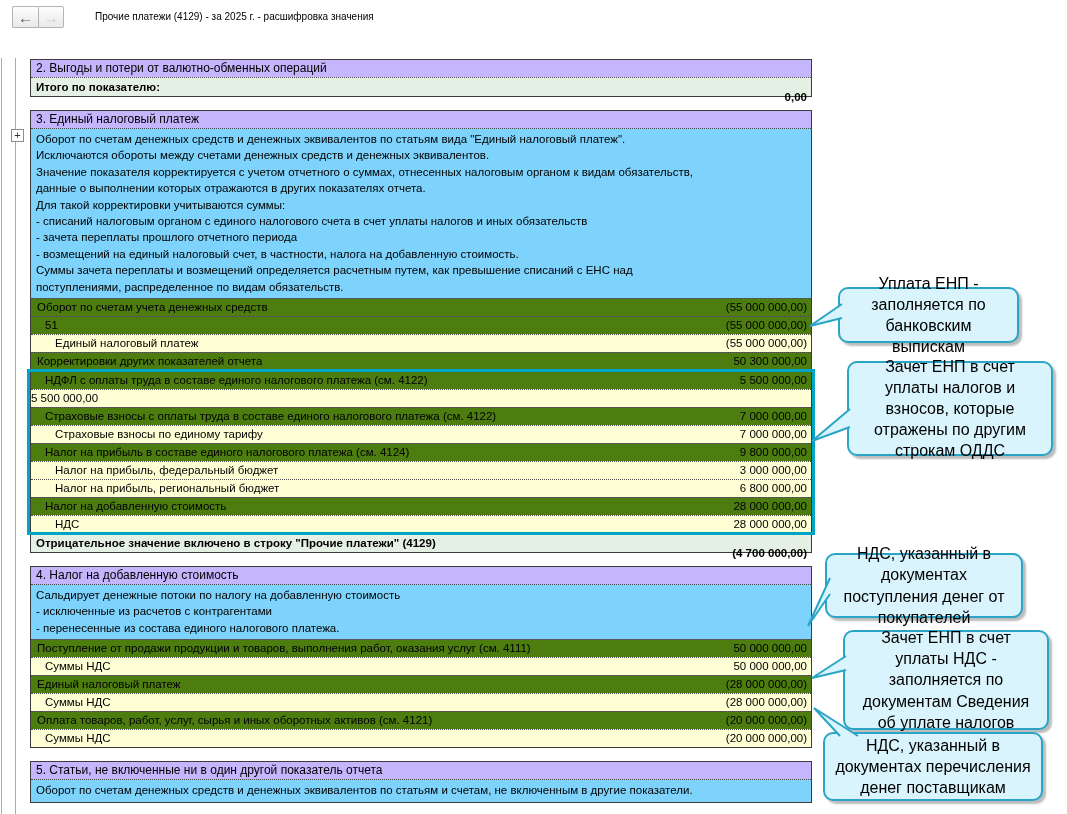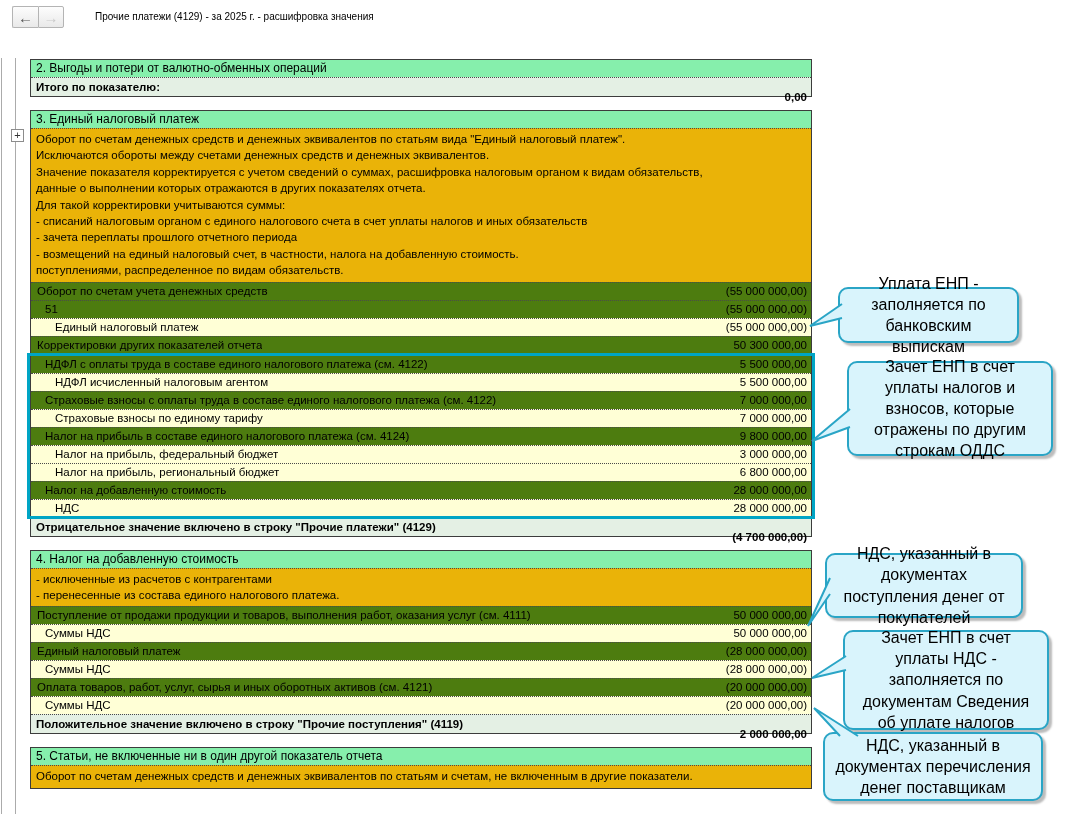--- a/index.html
+++ b/index.html
@@ -20,22 +20,22 @@
   .page-title{position:absolute;left:95px;top:11px;font-size:10px;color:#000;white-space:nowrap;}
   
   .gutter{position:absolute;left:1px;top:58px;width:13px;height:756px;
     border-left:1px solid #ababab;border-right:1px solid #ababab;background:#fff;}
   .expander{position:absolute;left:11px;top:129px;width:13px;height:13px;box-sizing:border-box;
     border:1px solid #8c8c8c;background:#fff;font-size:11px;line-height:10px;text-align:center;
     color:#333;cursor:pointer;z-index:4;}
   
   .report{position:absolute;left:30px;top:59px;width:782px;font-size:11.5px;}
   .section{border:1px solid #3c3c3c;margin-bottom:13px;background:#fff;}
-  .sec-header{background:#86efac;padding:2px 5px;font-size:12px;height:13px;line-height:13px;white-space:nowrap;overflow:hidden;}
-  .desc{background:#eab308;padding:2px 5px 3px 5px;}
+  .sec-header{background:#c4b5fd;padding:2px 5px;font-size:12px;height:13px;line-height:13px;white-space:nowrap;overflow:hidden;}
+  .desc{background:#7dd3fc;padding:2px 5px 3px 5px;}
   .desc div{line-height:16.4px;white-space:nowrap;}
   .row{display:flex;justify-content:space-between;height:17px;line-height:15px;align-items:center;cursor:pointer;}
   .row .lbl{white-space:nowrap;overflow:hidden;}
   .row .val{padding-right:4px;white-space:nowrap;}
   .row.yellow{background:#ffffd6;}
   .row.white{background:#4d7c0f;}
   .ind1 .lbl{padding-left:6px;} .ind2 .lbl{padding-left:14px;} .ind3 .lbl{padding-left:24px;}
   .sum-row{display:flex;justify-content:space-between;background:#e4f0e4;height:18px;line-height:16px;
     font-weight:bold;align-items:center;}
   .sum-row .lbl{padding-left:5px;white-space:nowrap;}
@@ -71,26 +71,27 @@
       <div class="sum-row">
         <span class="lbl">Итого по показателю:</span>
         <span class="val">0,00</span>
       </div>
     </div>
     <div class="section">
       <div class="sec-header">3. Единый налоговый платеж</div>
       <div class="desc">
         <div>Оборот по счетам денежных средств и денежных эквивалентов по статьям вида "Единый налоговый платеж".</div>
         <div>Исключаются обороты между счетами денежных средств и денежных эквивалентов.</div>
-        <div>Значение показателя корректируется с учетом сведений о суммах, расшифровка налоговым органом к видам обязательств,</div>
+        <div>Значение показателя корректируется с учетом отчетного о суммах, отнесенных налоговым органом к видам обязательств,</div>
         <div>данные о выполнении которых отражаются в других показателях отчета.</div>
         <div>Для такой корректировки учитываются суммы:</div>
         <div>- списаний налоговым органом с единого налогового счета в счет уплаты налогов и иных обязательств</div>
         <div>- зачета переплаты прошлого отчетного периода</div>
         <div>- возмещений на единый налоговый счет, в частности, налога на добавленную стоимость.</div>
+        <div>Суммы зачета переплаты и возмещений определяется расчетным путем, как превышение списаний с ЕНС над</div>
         <div>поступлениями, распределенное по видам обязательств.</div>
       </div>
       <div class="row white ind1">
         <span class="lbl">Оборот по счетам учета денежных средств</span>
         <span class="val">(55 000 000,00)</span>
       </div>
       <div class="row white ind2">
         <span class="lbl">51</span>
         <span class="val">(55 000 000,00)</span>
       </div>
@@ -101,21 +102,20 @@
       <div class="row white ind1">
         <span class="lbl">Корректировки других показателей отчета</span>
         <span class="val">50 300 000,00</span>
       </div>
       <div class="hlwrap">
         <div class="row white ind2">
           <span class="lbl">НДФЛ с оплаты труда в составе единого налогового платежа (см. 4122)</span>
           <span class="val">5 500 000,00</span>
         </div>
         <div class="row yellow ind3">
-          <span class="lbl">НДФЛ исчисленный налоговым агентом</span>
           <span class="val">5 500 000,00</span>
         </div>
         <div class="row white ind2">
           <span class="lbl">Страховые взносы с оплаты труда в составе единого налогового платежа (см. 4122)</span>
           <span class="val">7 000 000,00</span>
         </div>
         <div class="row yellow ind3">
           <span class="lbl">Страховые взносы по единому тарифу</span>
           <span class="val">7 000 000,00</span>
         </div>
@@ -142,20 +142,21 @@
         <div class="hlborder"></div>
       </div>
       <div class="sum-row">
         <span class="lbl">Отрицательное значение включено в строку "Прочие платежи" (4129)</span>
         <span class="val">(4 700 000,00)</span>
       </div>
     </div>
     <div class="section">
       <div class="sec-header">4. Налог на добавленную стоимость</div>
       <div class="desc">
+        <div>Сальдирует денежные потоки по налогу на добавленную стоимость</div>
         <div>- исключенные из расчетов с контрагентами</div>
         <div>- перенесенные из состава единого налогового платежа.</div>
       </div>
       <div class="row white ind1">
         <span class="lbl">Поступление от продажи продукции и товаров, выполнения работ, оказания услуг (см. 4111)</span>
         <span class="val">50 000 000,00</span>
       </div>
       <div class="row yellow ind2">
         <span class="lbl">Суммы НДС</span>
         <span class="val">50 000 000,00</span>
@@ -168,24 +169,20 @@
         <span class="lbl">Суммы НДС</span>
         <span class="val">(28 000 000,00)</span>
       </div>
       <div class="row white ind1">
         <span class="lbl">Оплата товаров, работ, услуг, сырья и иных оборотных активов (см. 4121)</span>
         <span class="val">(20 000 000,00)</span>
       </div>
       <div class="row yellow ind2">
         <span class="lbl">Суммы НДС</span>
         <span class="val">(20 000 000,00)</span>
-      </div>
-      <div class="sum-row">
-        <span class="lbl">Положительное значение включено в строку "Прочие поступления" (4119)</span>
-        <span class="val">2 000 000,00</span>
       </div>
     </div>
     <div class="section">
       <div class="sec-header">5. Статьи, не включенные ни в один другой показатель отчета</div>
       <div class="desc">
         <div>Оборот по счетам денежных средств и денежных эквивалентов по статьям и счетам, не включенным в другие показатели.</div>
       </div>
     </div>
   </div>
 

